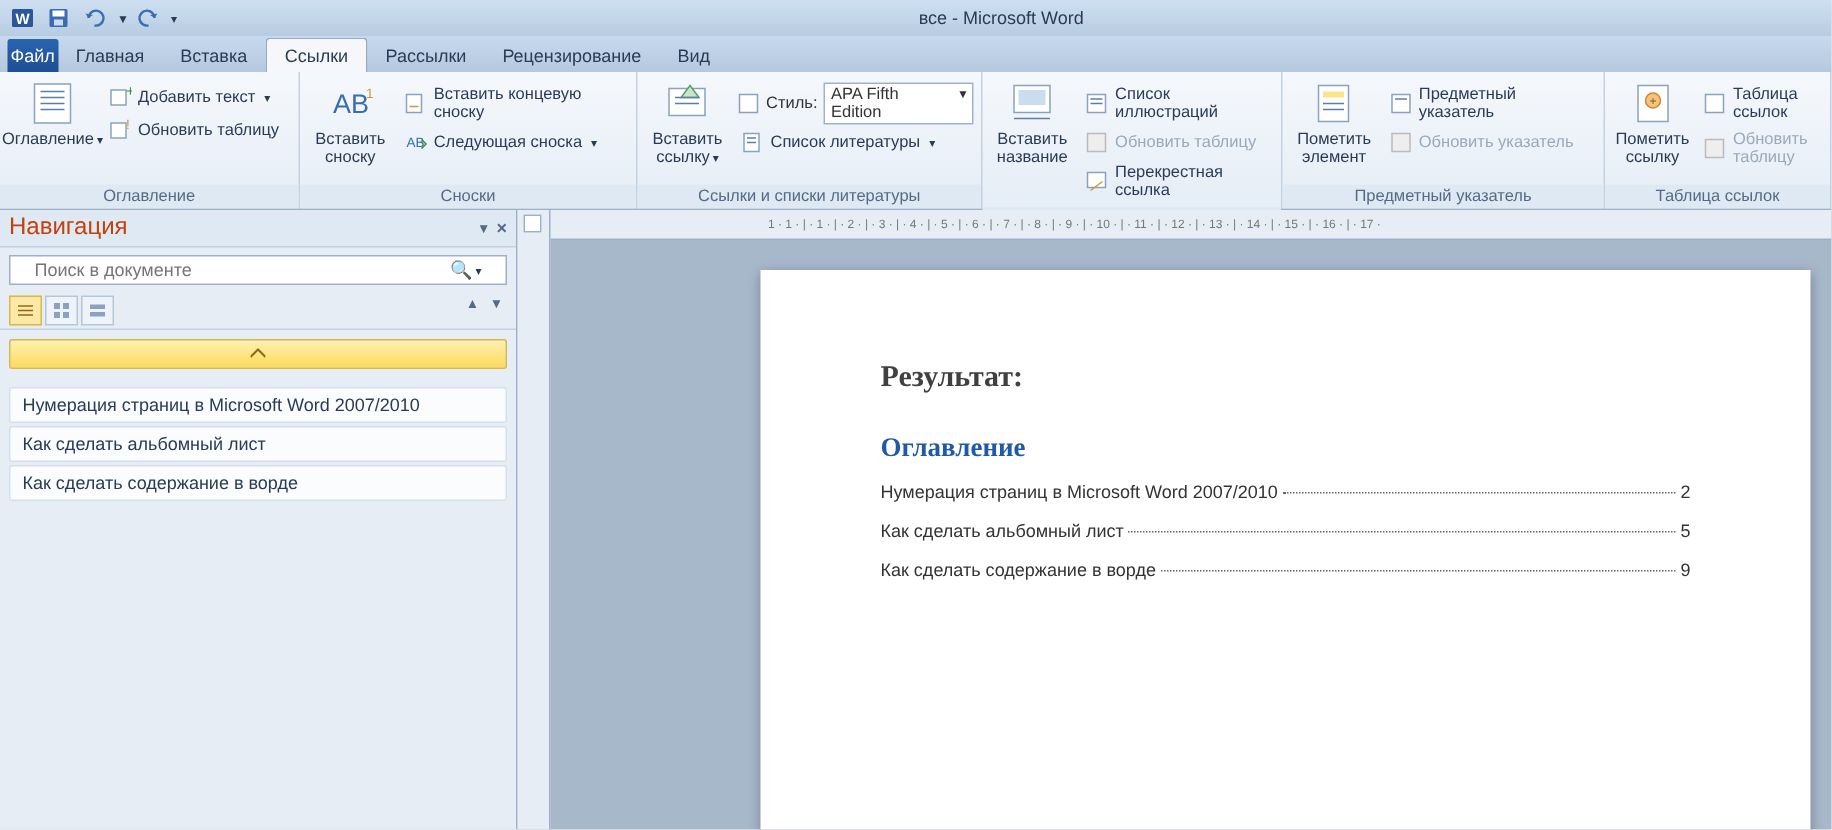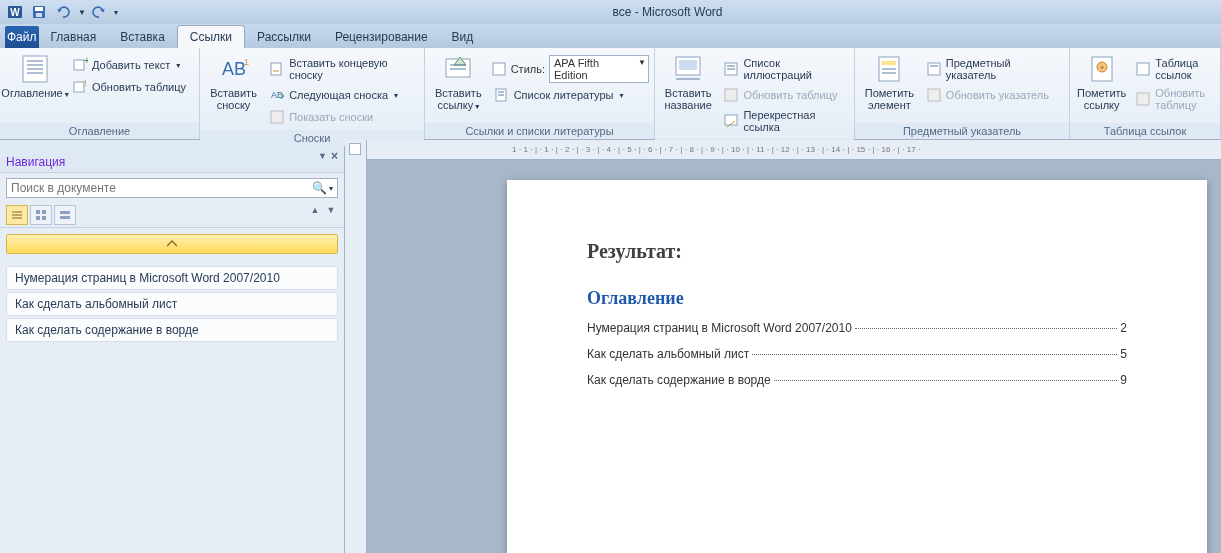--- a/index.html
+++ b/index.html
@@ -22,22 +22,22 @@
   .smallbtn { display: flex; align-items: center; gap: 4px; font-size: 11px; color: #2a3b55; padding: 2px 3px; cursor: default; }
   .smallbtn .ico { width: 16px; height: 16px; flex-shrink: 0; }
   .stack { display: flex; flex-direction: column; gap: 2px; padding-top: 4px; }
   .caret { font-size: 8px; color: #2a3b55; margin-left: 2px; }
   .styleselect { display: flex; align-items: center; gap: 4px; font-size: 11px; }
   .styleselect .field { border: 1px solid #9db2c9; background: #fff; padding: 1px 16px 1px 4px; position: relative; min-width: 100px; }
   .styleselect .field .dd { position: absolute; right: 2px; top: 2px; font-size: 8px; }
   .workspace { display: flex; height: calc(553px - 24px - 24px - 92px); }
   .navpane { width: 345px; background: #e6edf5; border-right: 1px solid #9db2c9; display: flex; flex-direction: column; }
   .navhead { display: flex; align-items: center; justify-content: space-between; padding: 3px 6px; background: #dfe9f4; border-bottom: 1px solid #c3d2e3; }
-  .navhead .ttl { font-size: 12px; color: #6d28d9; margin-top: 12px; }
-  .searchbox { margin: 5px 6px; display: flex; align-items: center; border: 1px solid #9db2c9; background: #fff; padding: 2px 4px; }
+  .navhead .ttl { font-size: 16px; color: #c2410c; }
+  .searchbox { margin: 5px 6px; display: flex; align-items: center; border: 1px solid #9db2c9; background: #fff; padding: 2px 16px; }
   .searchbox input { flex: 1; border: none; outline: none; font-size: 12px; background: transparent; }
   .viewtabs { display: flex; gap: 2px; padding: 2px 6px; border-bottom: 1px solid #c3d2e3; }
   .viewtabs .vt { width: 22px; height: 20px; border: 1px solid #b5c6d9; background: #eef3f9; display: flex; align-items: center; justify-content: center; }
   .viewtabs .vt.active { background: #fde9a6; border-color: #d9b84a; }
   .navlist { padding: 6px; display: flex; flex-direction: column; gap: 2px; }
   .yellowbar { background: linear-gradient(#fff0b1, #fdda5c); border: 1px solid #d9b84a; height: 20px; border-radius: 2px; display: flex; align-items: center; justify-content: center; }
   .navitem { background: #fafcfe; border: 1px solid #d5e0ec; padding: 4px 8px; font-size: 12px; color: #2a3b55; border-radius: 2px; }
   .docarea { flex: 1; background: #a8b8cb; position: relative; display: flex; }
   .vruler { width: 22px; background: #e6edf5; border-right: 1px solid #9db2c9; position: relative; }
   .docouter { flex: 1; overflow: hidden; position: relative; }
@@ -165,28 +165,20 @@
         <div class="smallbtn">
           <span class="ico">
               <svg width="16" height="16">
                 <text x="2" y="11" font-size="9" fill="#3a6db0">AB</text>
                 <path d="M12 6 l3 3 l-3 3" stroke="#3b8f3b" fill="none"></path>
               </svg>
             </span>
           <span>Следующая сноска</span>
             <span class="caret">▾</span>
         </div>
-        <div class="smallbtn dim">
-          <span class="ico">
-              <svg width="16" height="16">
-                <rect x="2" y="2" width="12" height="12" fill="#eee" stroke="#bbb"></rect>
-              </svg>
-            </span>
-          <span>Показать сноски</span>
-        </div>
       </div>
     </div>
     <div class="glabel">Сноски</div>
   </div>
 
   <div class="group" style="width:230px">
     <div class="grow">
       <div class="bigbtn">
         <div class="ico">
           <svg width="32" height="32">

